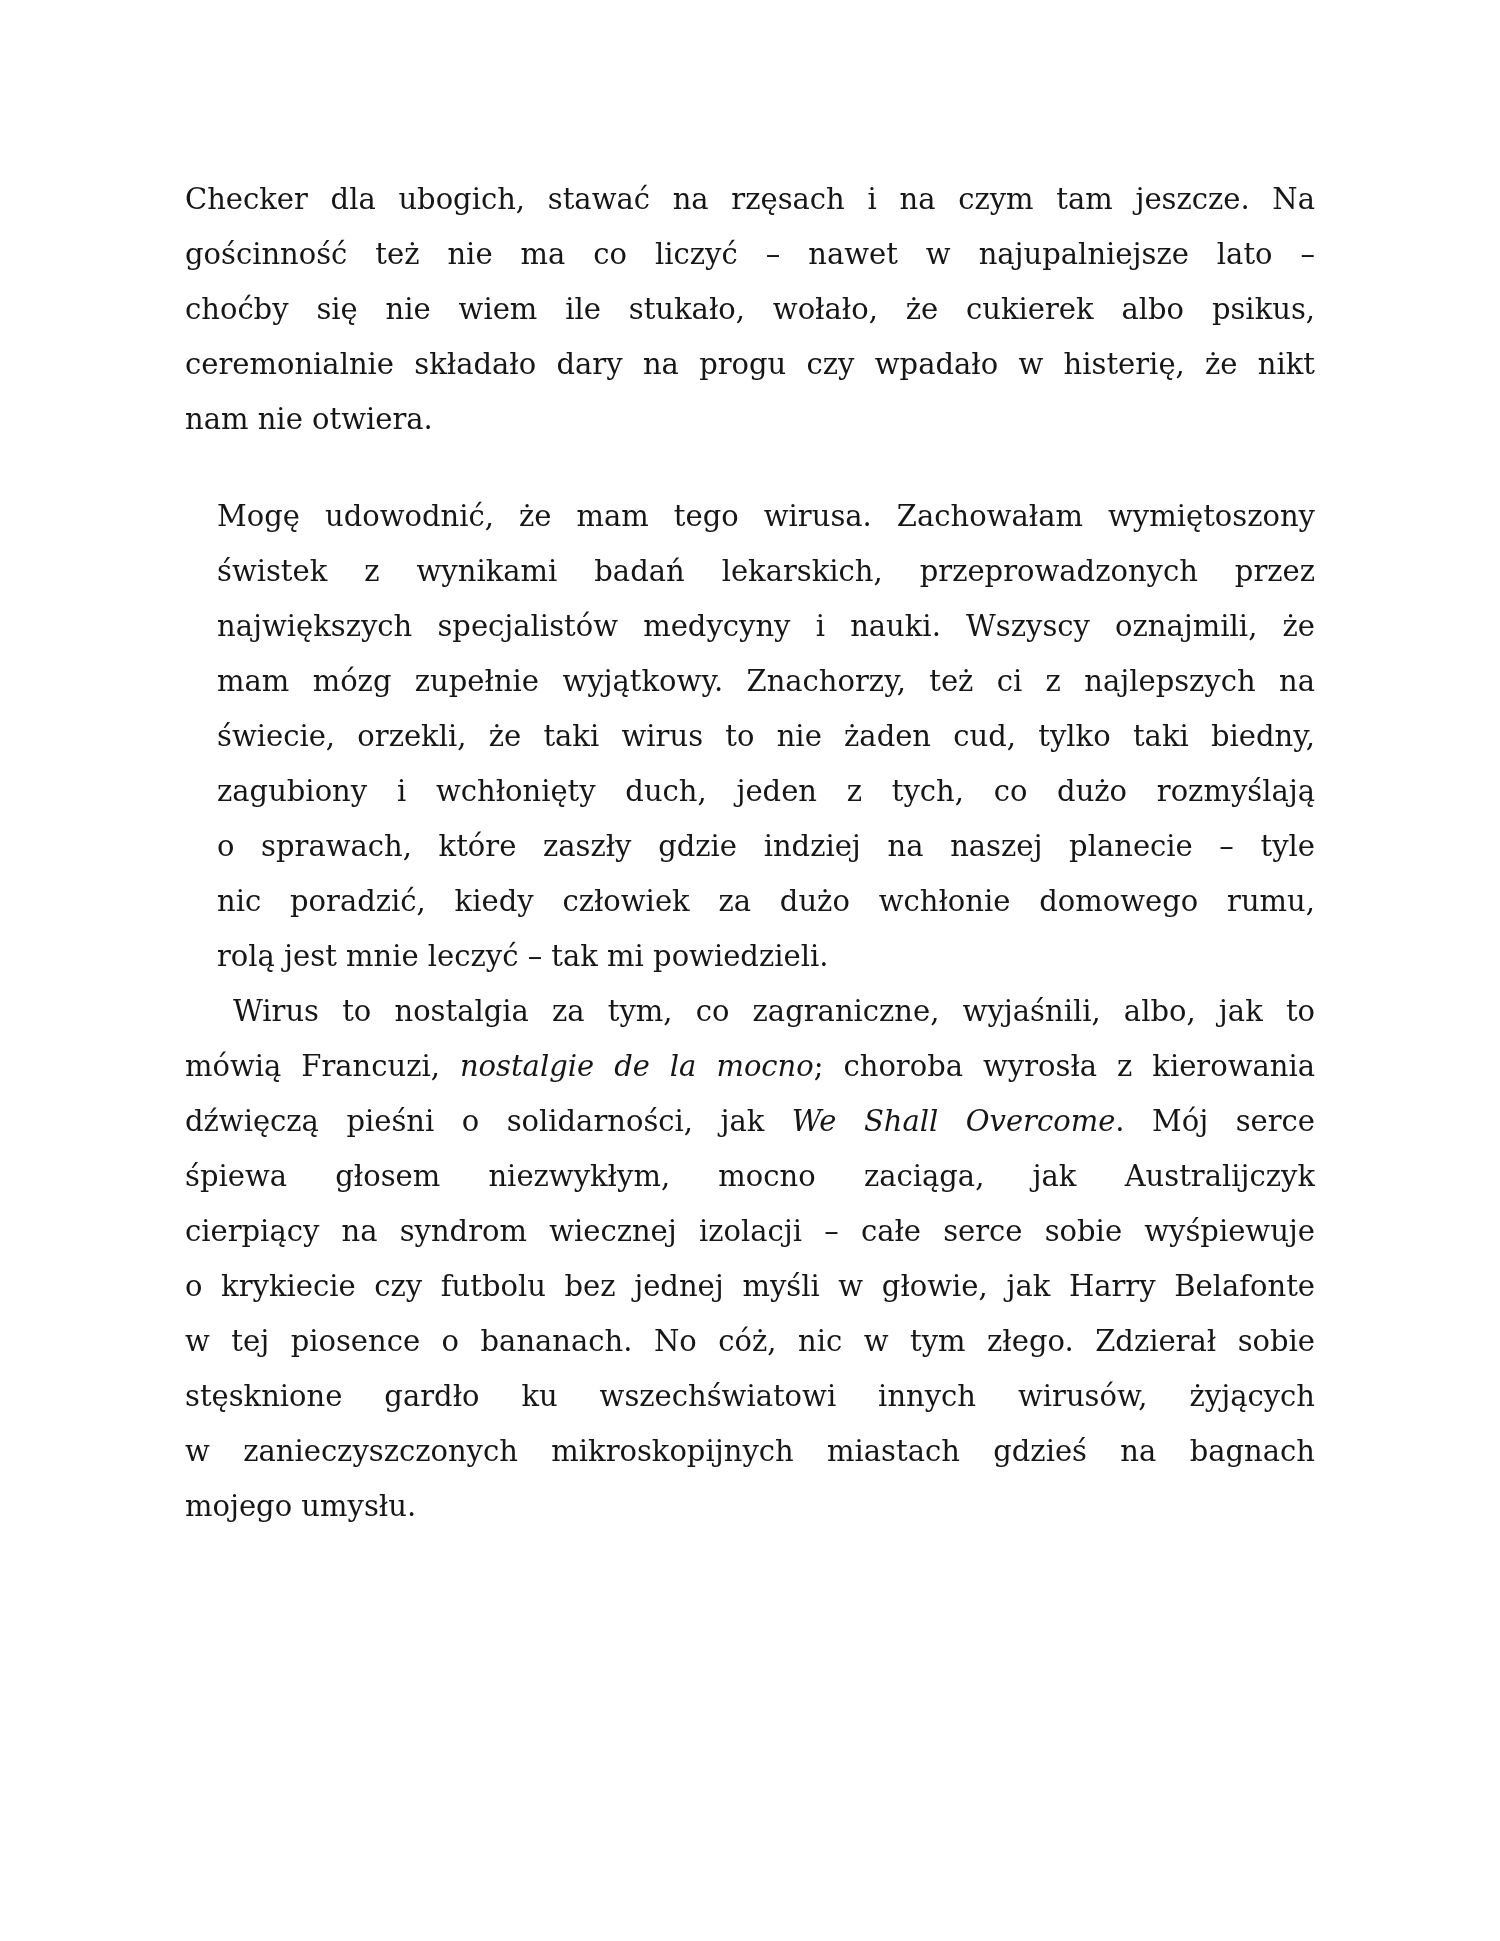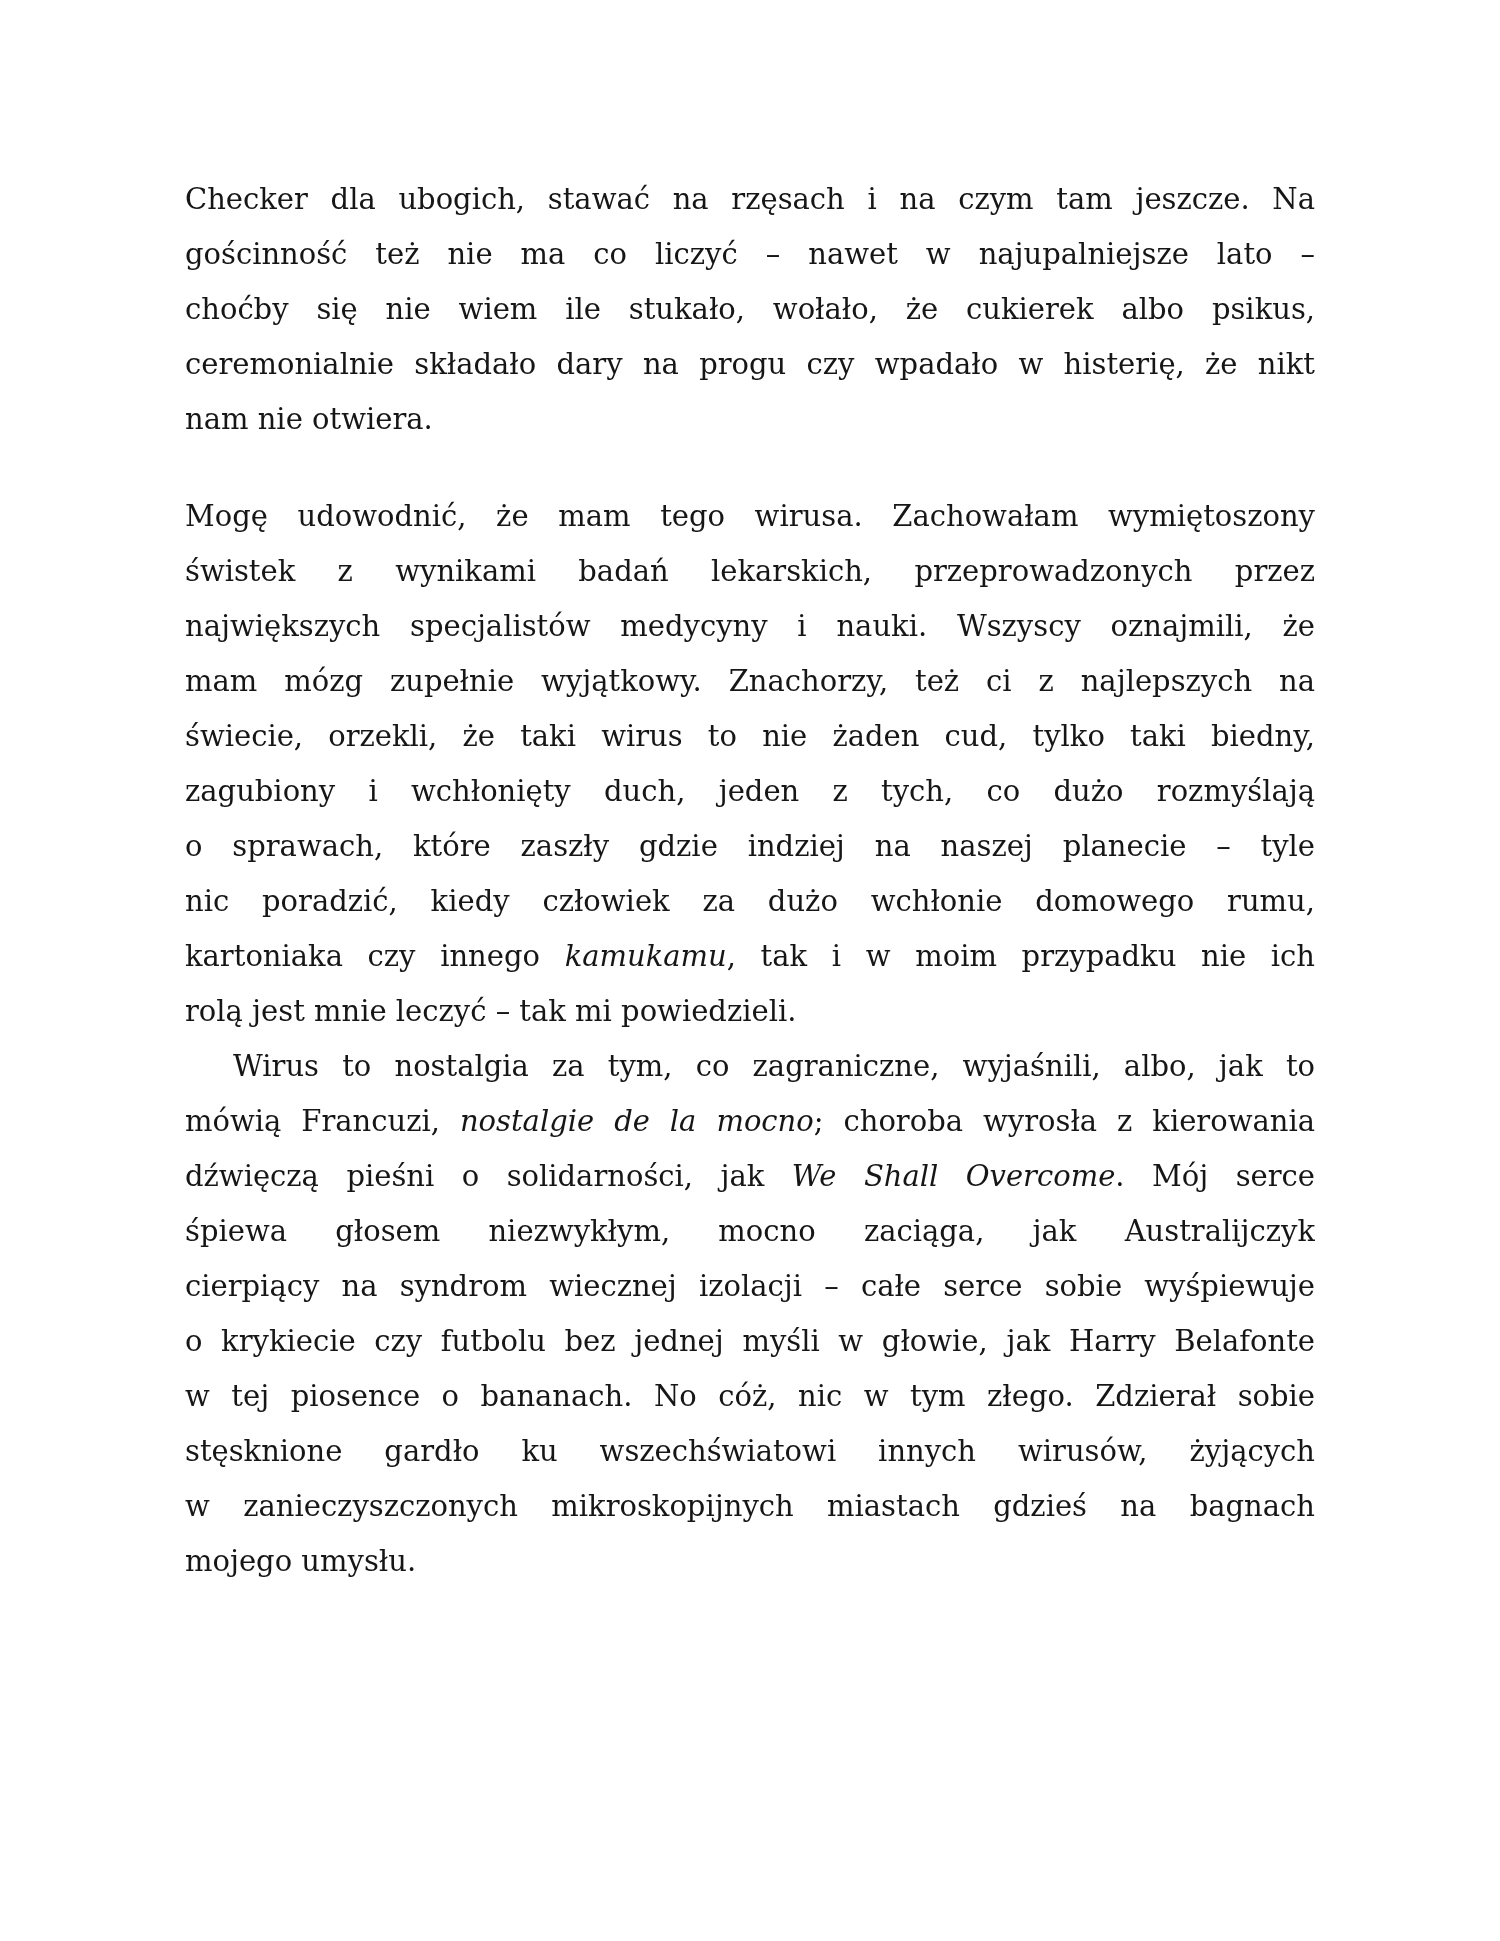--- a/index.html
+++ b/index.html
@@ -18,21 +18,21 @@
   }
   .text-column {
     width: 1130px;
     font-family: "DejaVu Serif", "Liberation Serif", serif;
     font-size: 29px;
     line-height: 55px;
     color: #161616;
     overflow: hidden;
   }
   .paragraph { margin: 0; }
-  .paragraph.gap-before { margin-top: 42px; }
+  .paragraph.gap-before { margin-top: 42px; margin-left: 32px; }
   .line {
     white-space: nowrap;
     text-align: justify;
     text-align-last: justify;
   }
   .line.last {
     text-align-last: left;
   }
   .line.indent {
     text-indent: 48px;
@@ -53,21 +53,20 @@
       </div>
       <div class="paragraph gap-before">
         <div class="line"><span>Mogę udowodnić, że mam tego wirusa. Zachowałam wymiętoszony</span></div>
         <div class="line"><span>świstek z wynikami badań lekarskich, przeprowadzonych przez</span></div>
         <div class="line"><span>największych specjalistów medycyny i nauki. Wszyscy oznajmili, że</span></div>
         <div class="line"><span>mam mózg zupełnie wyjątkowy. Znachorzy, też ci z najlepszych na</span></div>
         <div class="line"><span>świecie, orzekli, że taki wirus to nie żaden cud, tylko taki biedny,</span></div>
         <div class="line"><span>zagubiony i wchłonięty duch, jeden z tych, co dużo rozmyślają</span></div>
         <div class="line"><span>o sprawach, które zaszły gdzie indziej na naszej planecie – tyle</span></div>
         <div class="line"><span>nic poradzić, kiedy człowiek za dużo wchłonie domowego rumu,</span></div>
-        <div class="line"><span>kartoniaka czy innego </span><span class="italic">kamukamu</span><span>, tak i w moim przypadku nie ich</span></div>
         <div class="line last"><span>rolą jest mnie leczyć – tak mi powiedzieli.</span></div>
       </div>
       <div class="paragraph">
         <div class="line indent"><span>Wirus to nostalgia za tym, co zagraniczne, wyjaśnili, albo, jak to</span></div>
         <div class="line"><span>mówią Francuzi, </span><span class="italic">nostalgie de la mocno</span><span>; choroba wyrosła z kierowania</span></div>
         <div class="line"><span>dźwięczą pieśni o solidarności, jak </span><span class="italic">We Shall Overcome</span><span>. Mój serce</span></div>
         <div class="line"><span>śpiewa głosem niezwykłym, mocno zaciąga, jak Australijczyk</span></div>
         <div class="line"><span>cierpiący na syndrom wiecznej izolacji – całe serce sobie wyśpiewuje</span></div>
         <div class="line"><span>o krykiecie czy futbolu bez jednej myśli w głowie, jak Harry Belafonte</span></div>
         <div class="line"><span>w tej piosence o bananach. No cóż, nic w tym złego. Zdzierał sobie</span></div>

